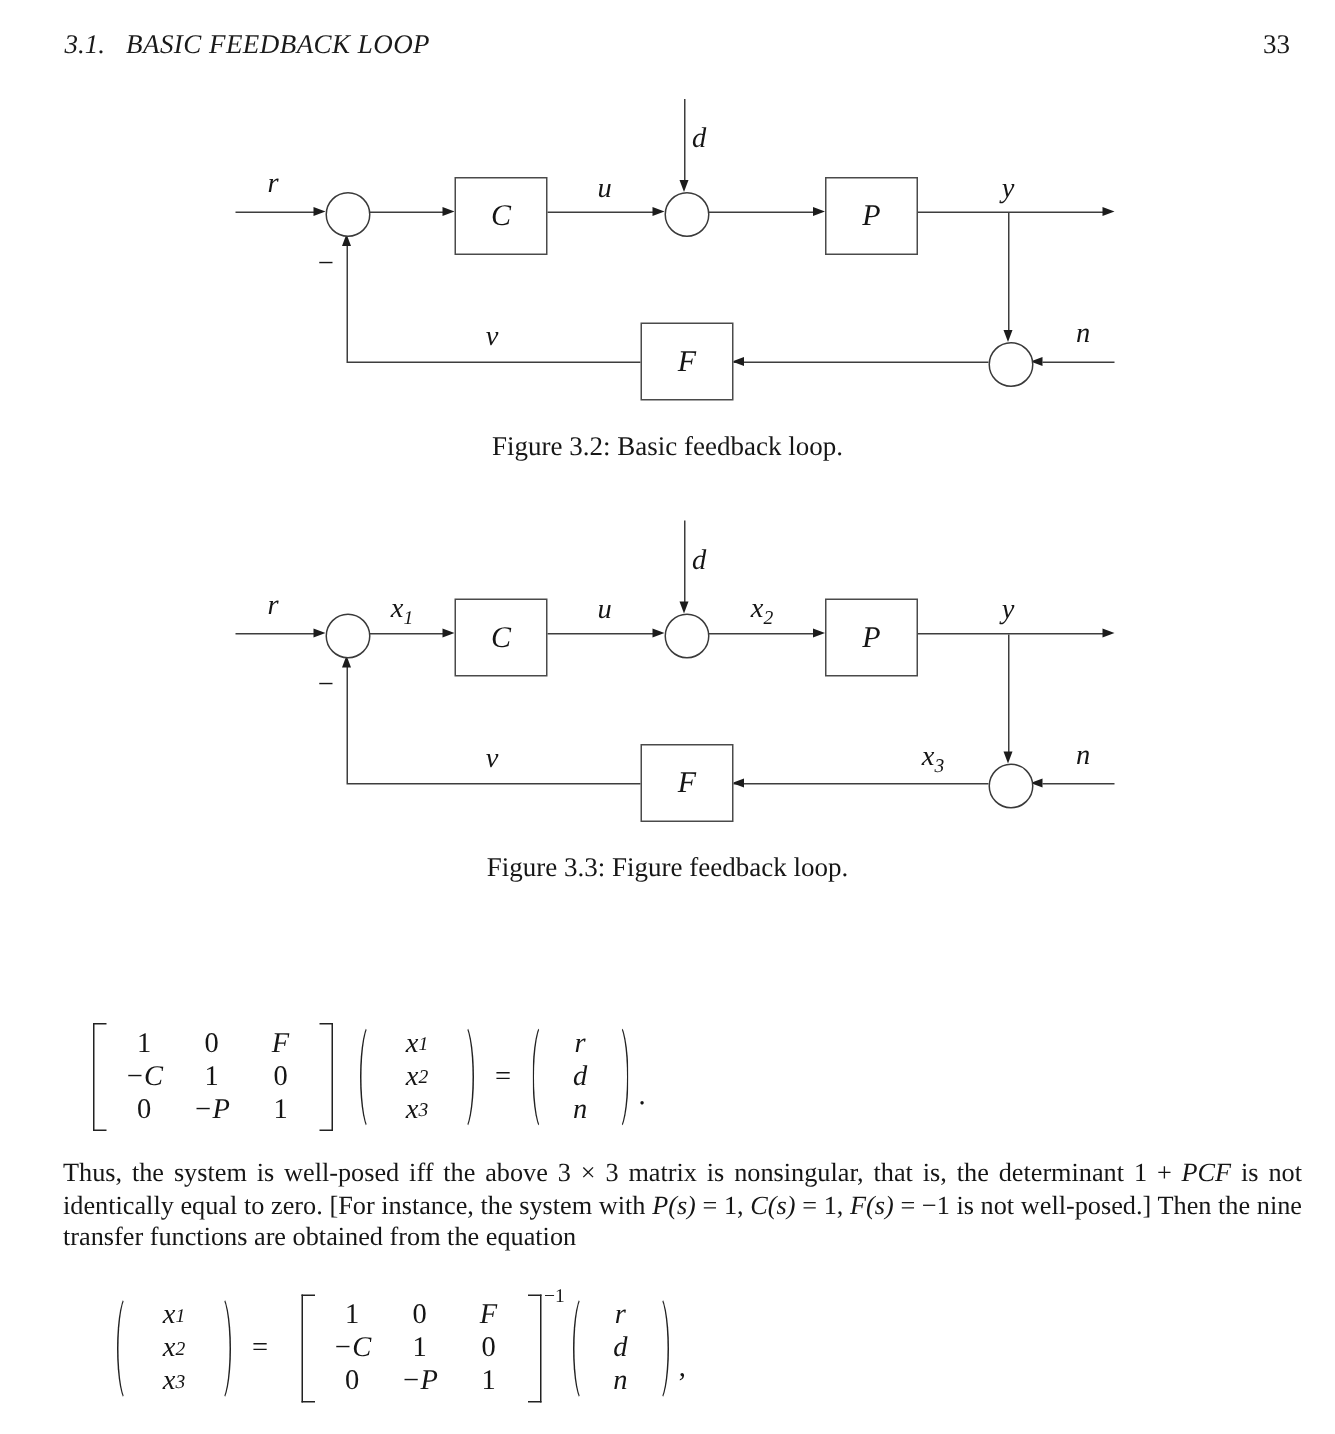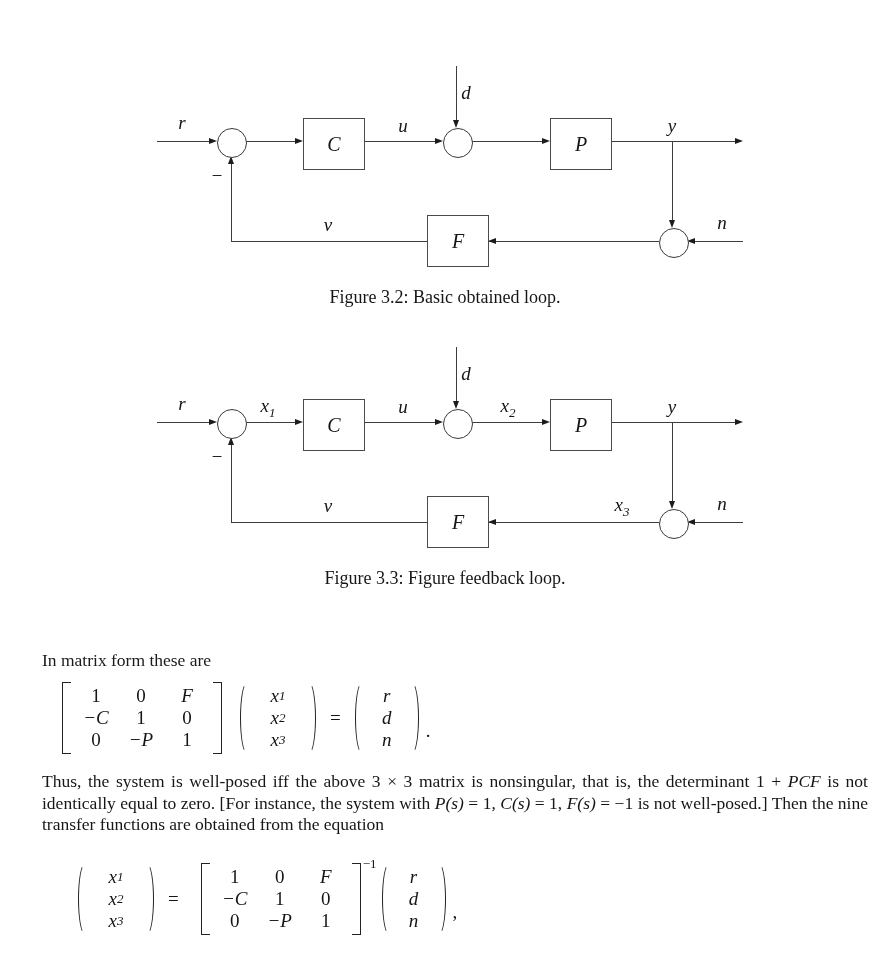--- a/index.html
+++ b/index.html
@@ -54,20 +54,26 @@
   .term{align-self:center;transform:translateY(13px);margin-left:7px;}
   .gap-l{margin-left:18px;}
   .gap-s{margin-left:8px;}
   .gap-xs{margin-left:5px;}
 </style>
 </head>
 <body>
 
 <div class="page">
 
+  <div class="header">
+    <div>
+      <span class="sec">3.1.</span><span class="sec-title">BASIC FEEDBACK LOOP</span>
+    </div>
+    <span class="pageno">33</span>
+  </div>
 
   <div>
 
     <div class="hl" style="left:157px;top:141px;width:53px;"></div>
     <div class="hl" style="left:245px;top:141px;width:51px;"></div>
     <div class="hl" style="left:364px;top:141px;width:72px;"></div>
     <div class="hl" style="left:471px;top:141px;width:72px;"></div>
     <div class="hl" style="left:611px;top:141px;width:125px;"></div>
     <div class="vl" style="left:456px;top:66px;height:55px;"></div>
     <div class="vl" style="left:672px;top:142px;height:79px;"></div>
@@ -93,21 +99,21 @@
     <div class="blk" style="left:550px;top:118px;">P</div>
     <div class="blk" style="left:427px;top:215px;">F</div>
 
     <span class="lbl" style="left:182px;top:113px;">r</span>
     <span class="lbl" style="left:403px;top:116px;">u</span>
     <span class="lbl" style="left:466px;top:83px;">d</span>
     <span class="lbl" style="left:672px;top:116px;">y</span>
     <span class="lbl" style="left:722px;top:213px;">n</span>
     <span class="lbl" style="left:328px;top:215px;">v</span>
     <span class="lbl" style="left:217px;top:166px;">−</span>
-    <div class="caption" style="top:287px;">Figure 3.2: Basic obtained loop.</div>
+    <div class="caption" style="top:287px;">Figure 3.2: Basic feedback loop.</div>
   </div>
 
   <div>
     <div class="hl" style="left:157px;top:422px;width:53px;"></div>
     <div class="hl" style="left:245px;top:422px;width:51px;"></div>
     <div class="hl" style="left:364px;top:422px;width:72px;"></div>
     <div class="hl" style="left:471px;top:422px;width:72px;"></div>
     <div class="hl" style="left:611px;top:422px;width:125px;"></div>
     <div class="vl" style="left:456px;top:347px;height:55px;"></div>
     <div class="vl" style="left:672px;top:423px;height:79px;"></div>
@@ -136,21 +142,20 @@
     <span class="lbl" style="left:466px;top:364px;">d</span>
     <span class="lbl" style="left:508px;top:396px;"><span>x</span><sub>2</sub></span>
     <span class="lbl" style="left:672px;top:397px;">y</span>
     <span class="lbl" style="left:622px;top:495px;"><span>x</span><sub>3</sub></span>
     <span class="lbl" style="left:722px;top:494px;">n</span>
     <span class="lbl" style="left:328px;top:496px;">v</span>
     <span class="lbl" style="left:217px;top:447px;">−</span>
     <div class="caption" style="top:568px;">Figure 3.3: Figure feedback loop.</div>
   </div>
 
-  <div class="intro">In matrix form these are</div>
 
   <div class="eq" style="left:62px;top:682px;">
     <div class="bmat">
       <div class="bk bk-l"></div>
       <div class="mrows">
         <div class="mrow">
           <span class="mcell">1</span>
           <span class="mcell c2">0</span>
           <span class="mcell c3 it">F</span>
         </div>

